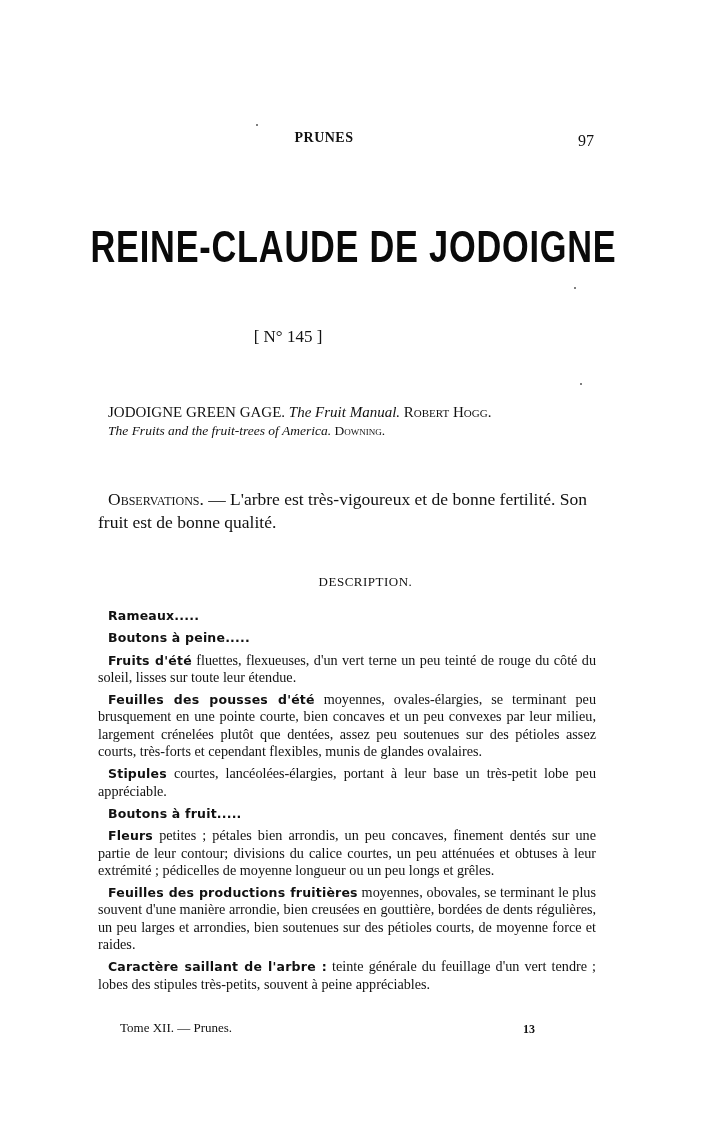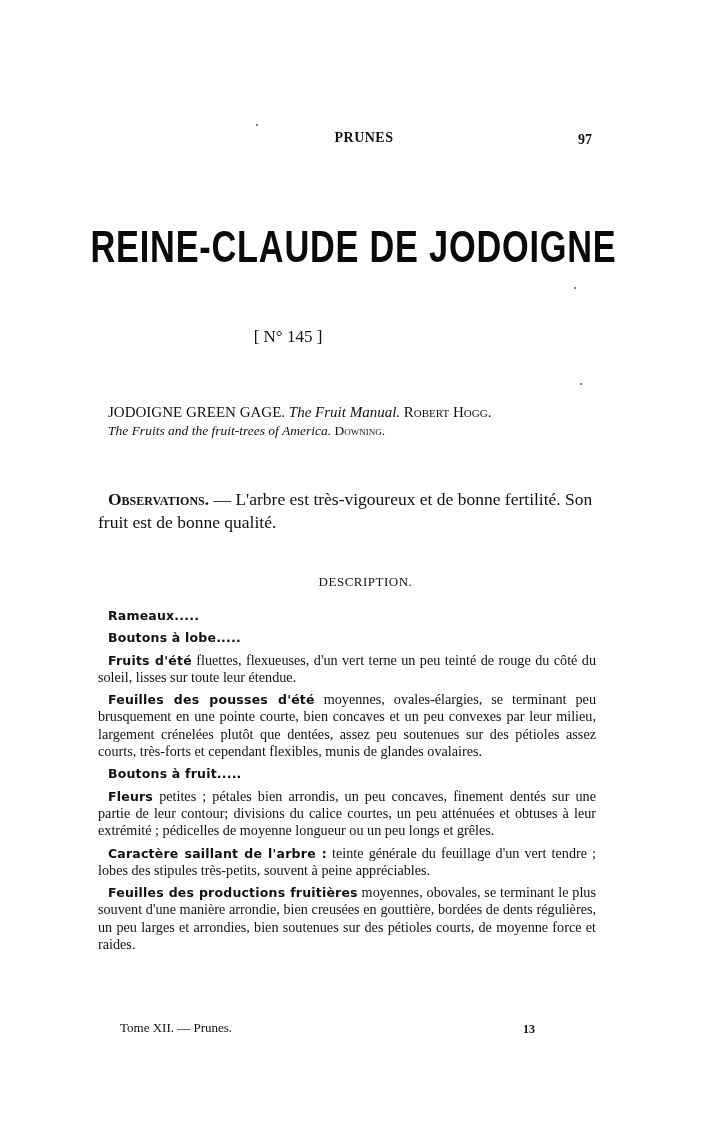--- a/index.html
+++ b/index.html
@@ -3,36 +3,36 @@
 <meta charset="utf-8">
 <style>
   html, body { margin: 0; padding: 0; background: #ffffff; }
   body {
     width: 707px; height: 1146px; position: relative; overflow: hidden;
     font-family: "Liberation Serif", "DejaVu Serif", serif; color: #111;
   }
   .abs { position: absolute; }
   .running-head {
     top: 130px; left: 0; width: 648px; text-align: center;
-    font-size: 14px; font-weight: bold; letter-spacing: 0.5px; padding-left: 40px;
+    font-size: 14px; font-weight: bold; letter-spacing: 0.5px;
   }
-  .page-num { top: 132px; left: 578px; font-size: 14px; font-weight: bold; }
+  .page-num { top: 132px; left: 578px; font-size: 16px; font-weight: normal; }
   .title {
     top: 222px; left: 0; width: 707px; text-align: center;
     font-family: "Liberation Sans Narrow", "Liberation Sans", sans-serif;
     font-size: 44px; font-weight: bold; letter-spacing: 1px;
     transform: scaleX(0.78); transform-origin: center; color: #0a0a0a;
   }
   .number { top: 327px; left: 0; width: 576px; text-align: center; font-size: 17px; }
   .syn { left: 108px; font-size: 15px; line-height: 18px; }
   .syn1 { top: 403px; }
   .syn2 { top: 422px; font-size: 13.5px; }
   .sc { font-variant: small-caps; }
   .obs { top: 488px; left: 98px; width: 500px; font-size: 17.5px; line-height: 23px; }
-  .obs .indent { padding-left: 10px; font-weight: bold; }
+  .obs .indent { padding-left: 10px; }
   .desc-head { top: 574px; left: 0; width: 707px; text-align: center; font-size: 13px; letter-spacing: 0.5px; margin-left: 12px; }
   .body-text {
     top: 607px; left: 98px; width: 498px; font-size: 14.2px; line-height: 17.3px;
     text-align: justify;
   }
   .para { margin: 0 0 5px 0; text-indent: 10px; }
   .para b { font-family: "DejaVu Sans", sans-serif; font-weight: 900; font-size: 12.5px; letter-spacing: 0.2px; }
   .footer { top: 1020px; left: 120px; font-size: 13px; }
   .sig { top: 1022px; left: 523px; font-size: 12px; font-weight: bold; }
   .speck { width: 2px; height: 2px; background: #555; border-radius: 1px; }
@@ -57,27 +57,28 @@
 </div>
 
 <div class="abs obs">
   <span class="indent sc">Observations.</span><span> — L'arbre est très-vigoureux et de bonne fertilité. Son fruit est de bonne qualité.</span>
 </div>
 
 <div class="abs desc-head">DESCRIPTION.</div>
 
 <div class="abs body-text">
   <p class="para"><b>Rameaux.....</b><span></span></p>
-  <p class="para"><b>Boutons à lobe.....</b><span></span></p>
+  <p class="para"><b>Boutons à peine.....</b><span></span></p>
   <p class="para"><b>Fruits d'été</b><span> fluettes, flexueuses, d'un vert terne un peu teinté de rouge du côté du soleil, lisses sur toute leur étendue.</span></p>
   <p class="para"><b>Feuilles des pousses d'été</b><span> moyennes, ovales-élargies, se terminant peu brusquement en une pointe courte, bien concaves et un peu convexes par leur milieu, largement crénelées plutôt que dentées, assez peu soutenues sur des pétioles assez courts, très-forts et cependant flexibles, munis de glandes ovalaires.</span></p>
+  <p class="para"><b>Stipules</b><span> courtes, lancéolées-élargies, portant à leur base un très-petit lobe peu appréciable.</span></p>
   <p class="para"><b>Boutons à fruit.....</b><span></span></p>
   <p class="para"><b>Fleurs</b><span> petites ; pétales bien arrondis, un peu concaves, finement dentés sur une partie de leur contour; divisions du calice courtes, un peu atténuées et obtuses à leur extrémité ; pédicelles de moyenne longueur ou un peu longs et grêles.</span></p>
+  <p class="para"><b>Feuilles des productions fruitières</b><span> moyennes, obovales, se terminant le plus souvent d'une manière arrondie, bien creusées en gouttière, bordées de dents régulières, un peu larges et arrondies, bien soutenues sur des pétioles courts, de moyenne force et raides.</span></p>
   <p class="para"><b>Caractère saillant de l'arbre :</b><span> teinte générale du feuillage d'un vert tendre ; lobes des stipules très-petits, souvent à peine appréciables.</span></p>
-  <p class="para"><b>Feuilles des productions fruitières</b><span> moyennes, obovales, se terminant le plus souvent d'une manière arrondie, bien creusées en gouttière, bordées de dents régulières, un peu larges et arrondies, bien soutenues sur des pétioles courts, de moyenne force et raides.</span></p>
 </div>
 
 <div class="abs footer">Tome XII. — Prunes.</div>
 <div class="abs sig">13</div>
 
 <div class="abs speck" style="top:124px;left:256px;"></div>
 <div class="abs speck" style="top:287px;left:574px;"></div>
 <div class="abs speck" style="top:383px;left:580px;"></div>
 
 </body></html>

